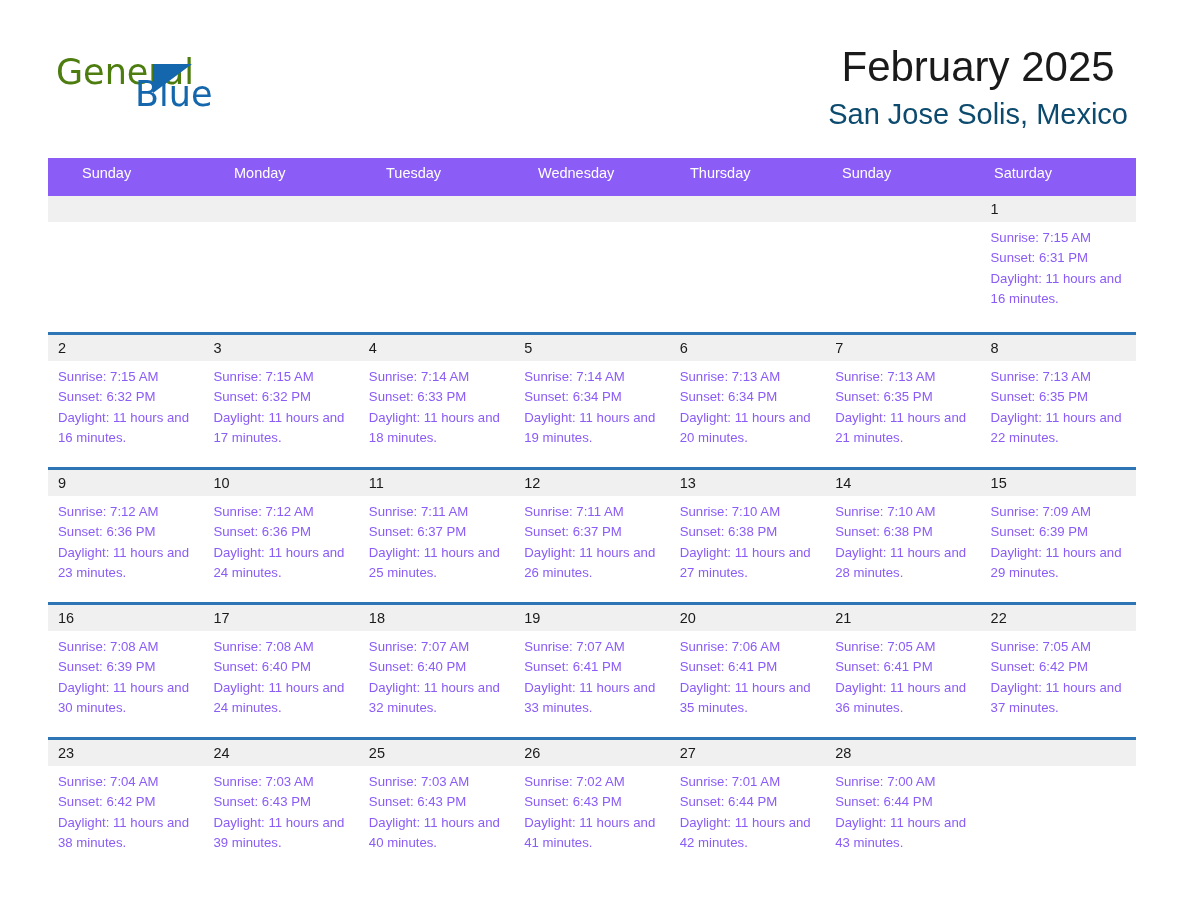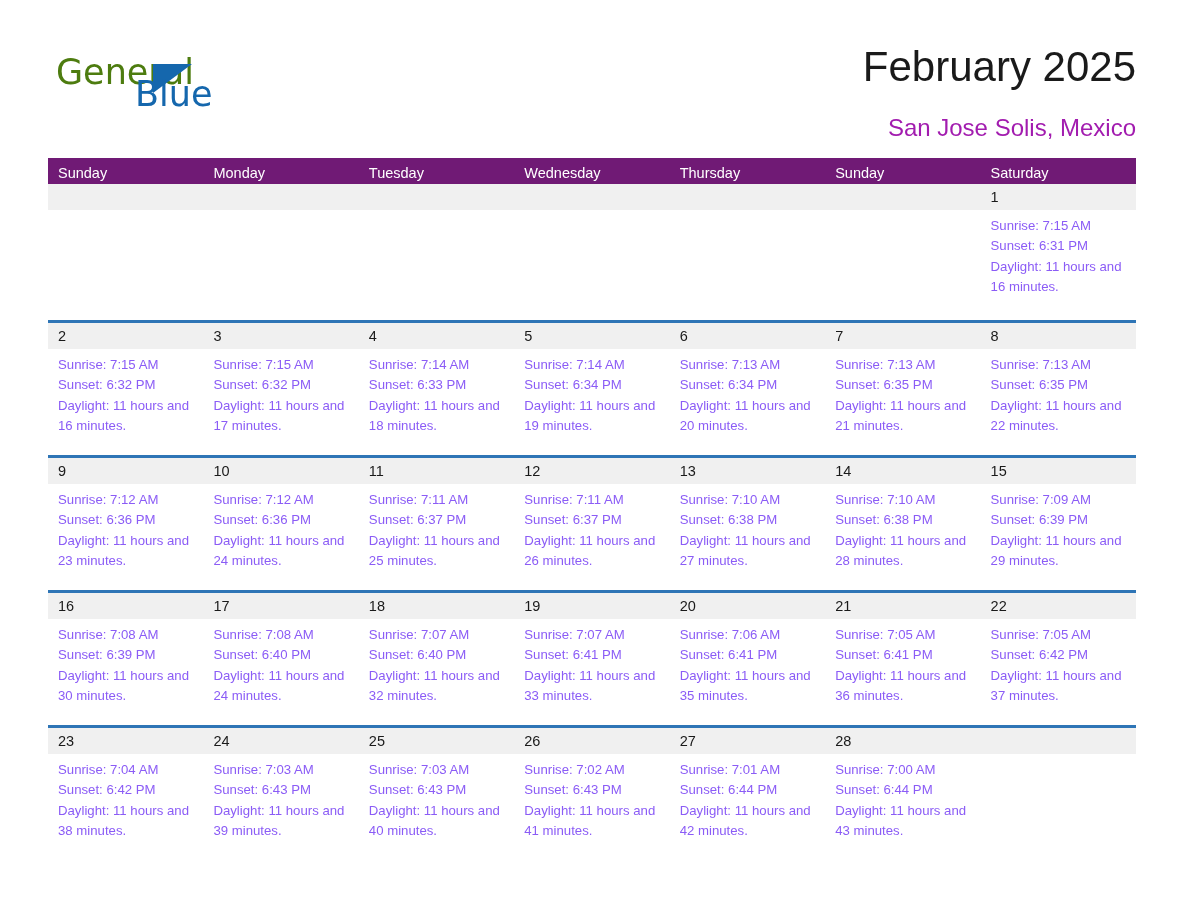--- a/index.html
+++ b/index.html
@@ -64,52 +64,53 @@
     top: 22px;
     font-size: 35px;
     line-height: 40px;
     color: #1567ad;
     font-family: "DejaVu Sans", sans-serif;
     font-weight: 400;
   }
 
   .title-block {
     position: absolute;
-    right: 0;
+    right: 8px;
     top: 0;
-    text-align: right;
+    text-align: center;
   }
   .cal-title {
     font-size: 42px;
     line-height: 54px;
     font-weight: 400;
     color: #1a1a1a;
     white-space: nowrap;
   }
   .cal-subtitle {
-    font-size: 24px;
+    font-size: 29px;
     line-height: 32px;
     font-weight: 400;
-    color: #a21caf;
+    color: #0c4a6e;
     white-space: nowrap;
-    margin-top: 18px;
+    margin-top: 4px;
   }
 
   
   .calendar {
     position: absolute;
     left: 48px;
     top: 158px;
     width: 1088px;
   }
   .weekday-row {
     display: grid;
     grid-template-columns: repeat(7, 1fr);
-    background: #701a75;
-    height: 26px;
+    background: #8b5cf6;
+    height: 38px;
+    padding-left: 24px;
   }
   .weekday {
     color: #ffffff;
     font-size: 14.5px;
     line-height: 30px;
     padding-left: 10px;
     white-space: nowrap;
   }
 
   .week-row {

